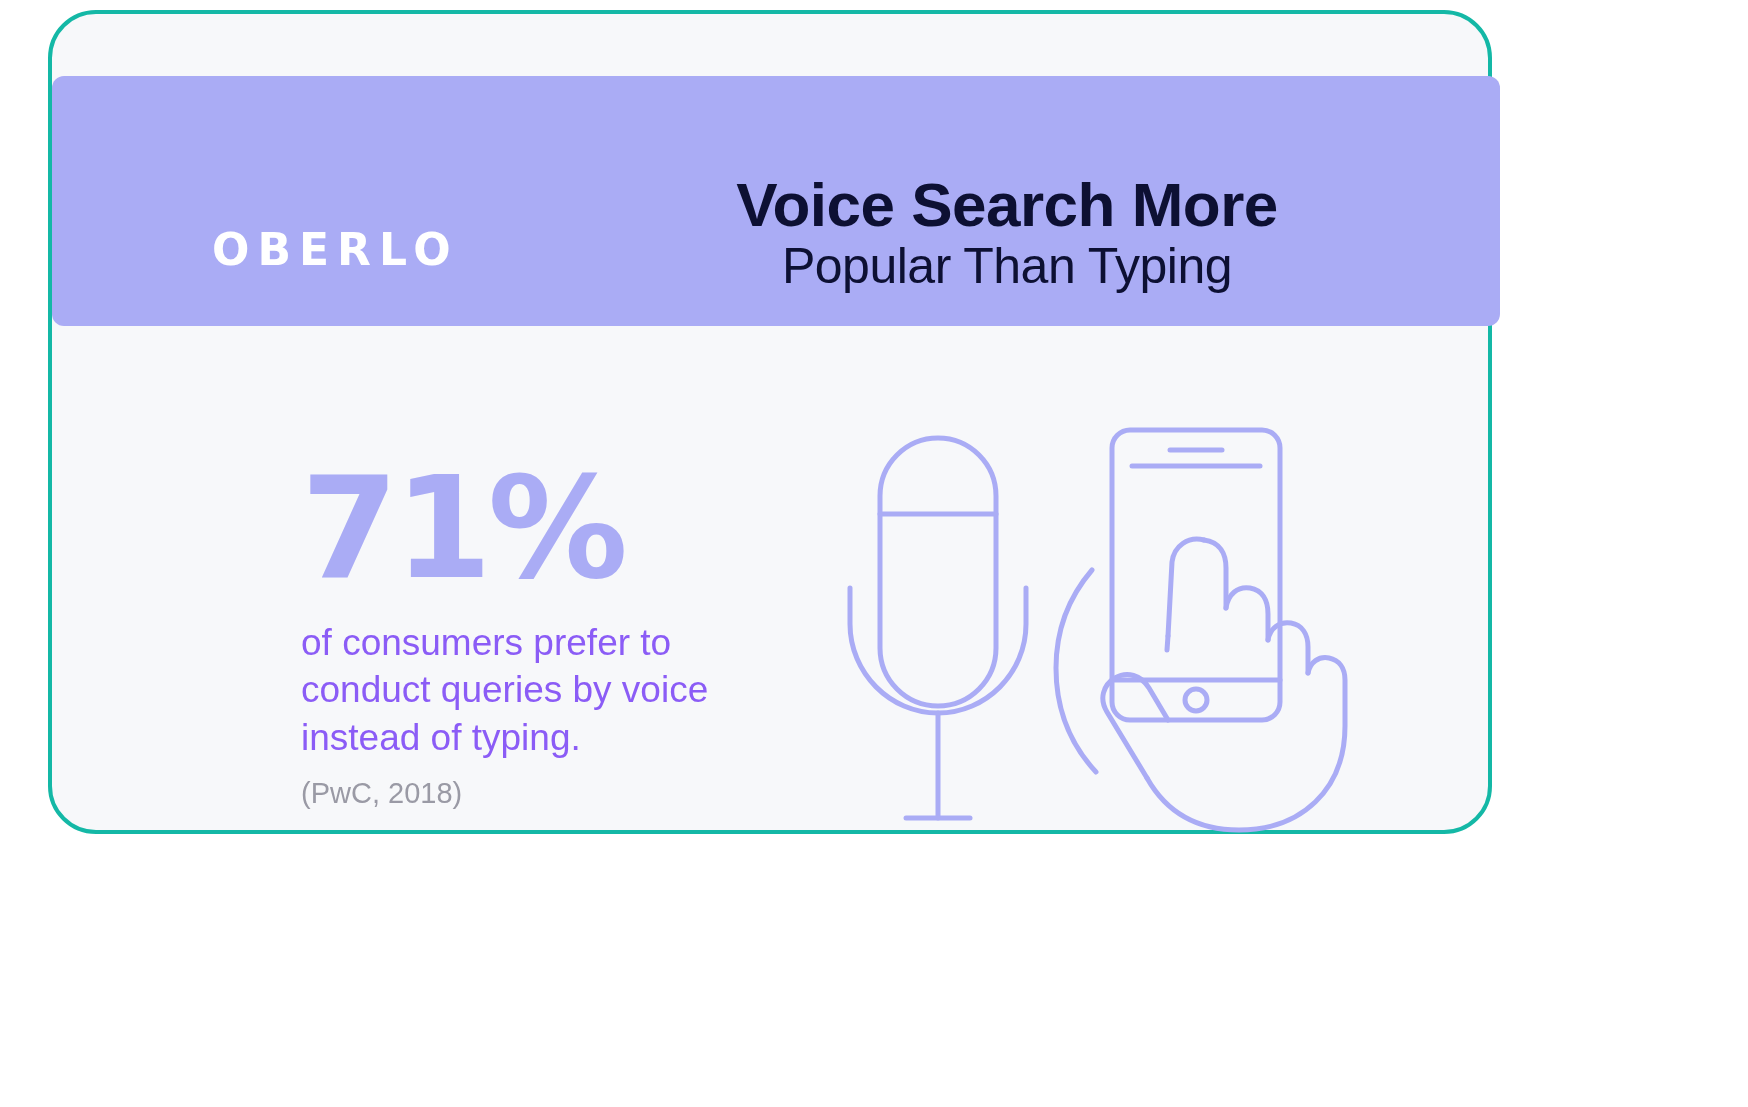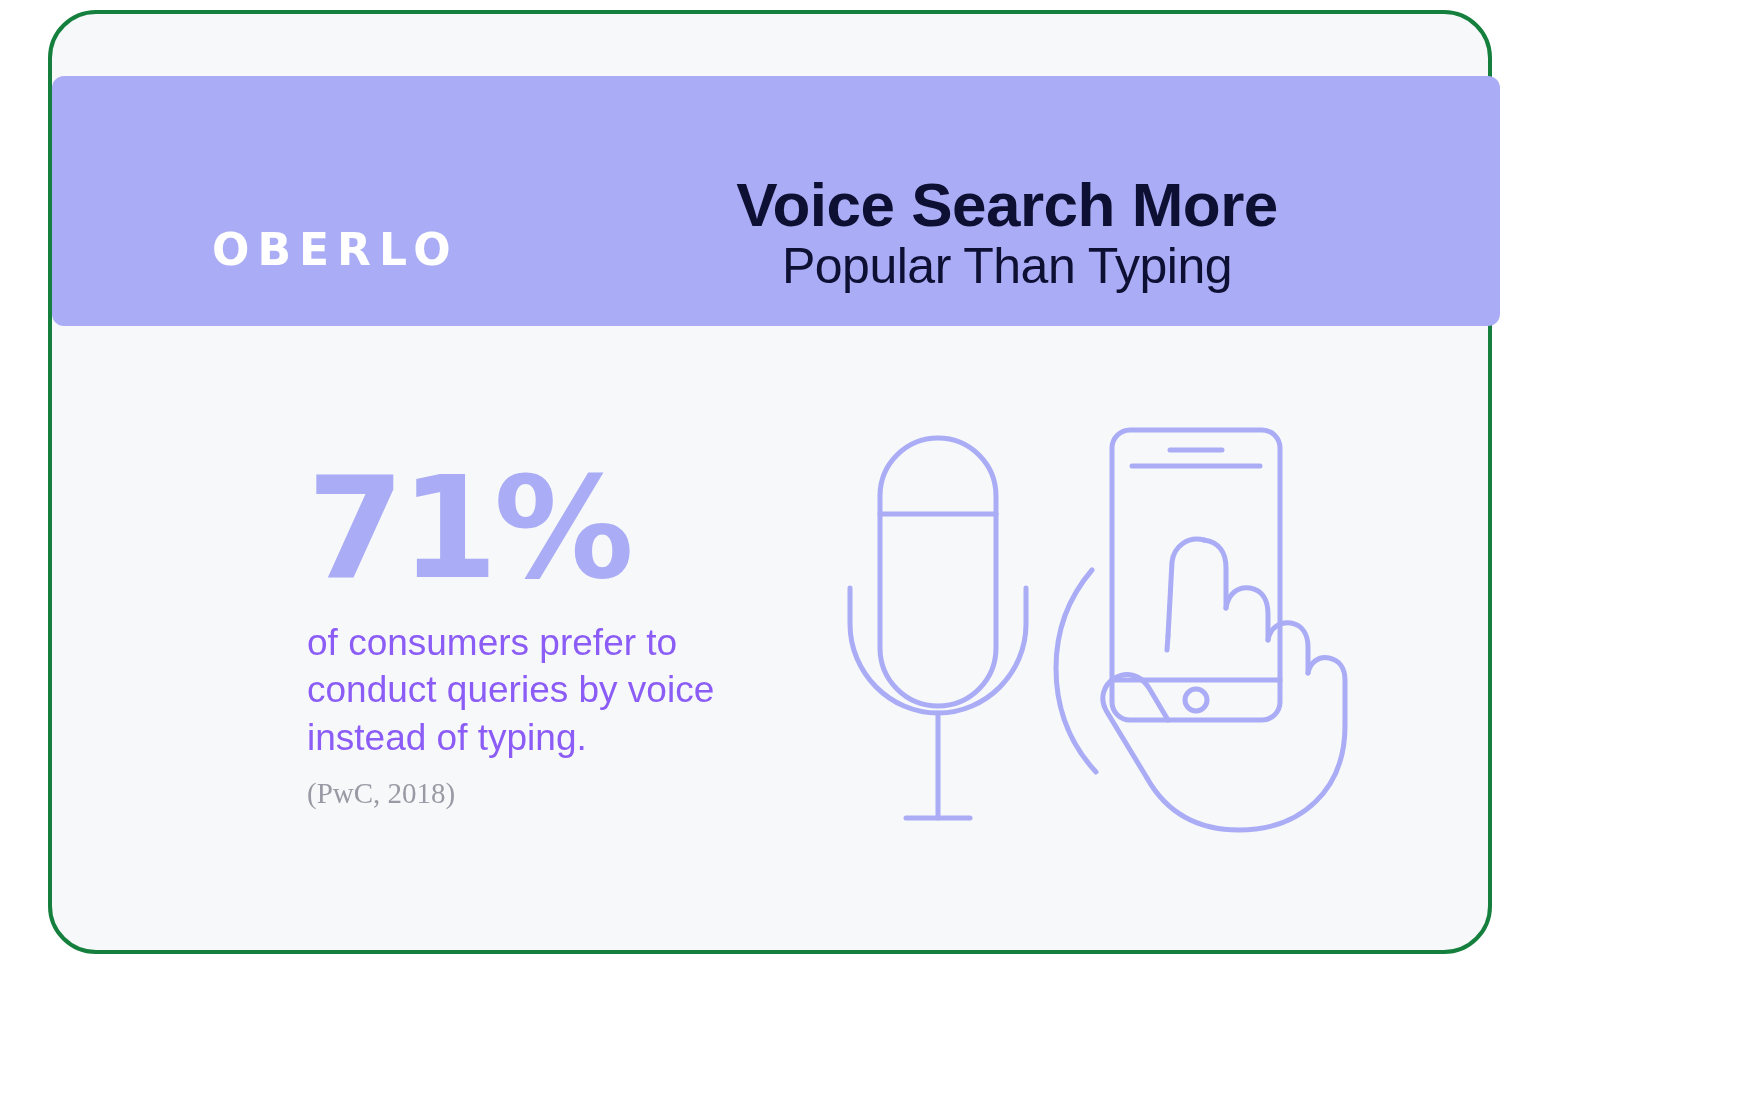--- a/index.html
+++ b/index.html
@@ -13,23 +13,23 @@
     font-family: "Liberation Sans", sans-serif;
     overflow: hidden;
   }
 
   
   #infographic-card {
     position: absolute;
     left: 48px;
     top: 10px;
     width: 1444px;
-    height: 944px;
+    height: 824px;
     background: #f7f8fa;
-    border: 4px solid #15803d;
+    border: 4px solid #14b8a6;
     border-radius: 48px;
     box-sizing: border-box;
   }
 
   
   #header-banner {
     position: absolute;
     left: 0px;
     top: 62px;
     width: 1448px;
@@ -69,21 +69,21 @@
   #header-title .line2 {
     display: block;
     font-size: 50px;
     font-weight: normal;
     letter-spacing: -0.5px;
   }
 
   
   #stat-block {
     position: absolute;
-    left: 255px;
+    left: 249px;
     top: 445px;
     width: 520px;
   }
   #stat-value {
     font-size: 140px;
     font-weight: bold;
     color: #aaacf5;
     line-height: 1;
     letter-spacing: -4px;
     font-family: "DejaVu Sans", sans-serif;
@@ -92,21 +92,20 @@
     margin-top: 20px;
     font-size: 37px;
     color: #8b5cf6;
     line-height: 1.28;
     max-width: 450px;
   }
   #stat-source {
     margin-top: 16px;
     font-size: 29px;
     color: #9a9aa5;
-    font-family: Liberation Serif, serif;
   }
 
   
   #illustration {
     position: absolute;
     left: 760px;
     top: 400px;
     width: 620px;
     height: 440px;
   }

